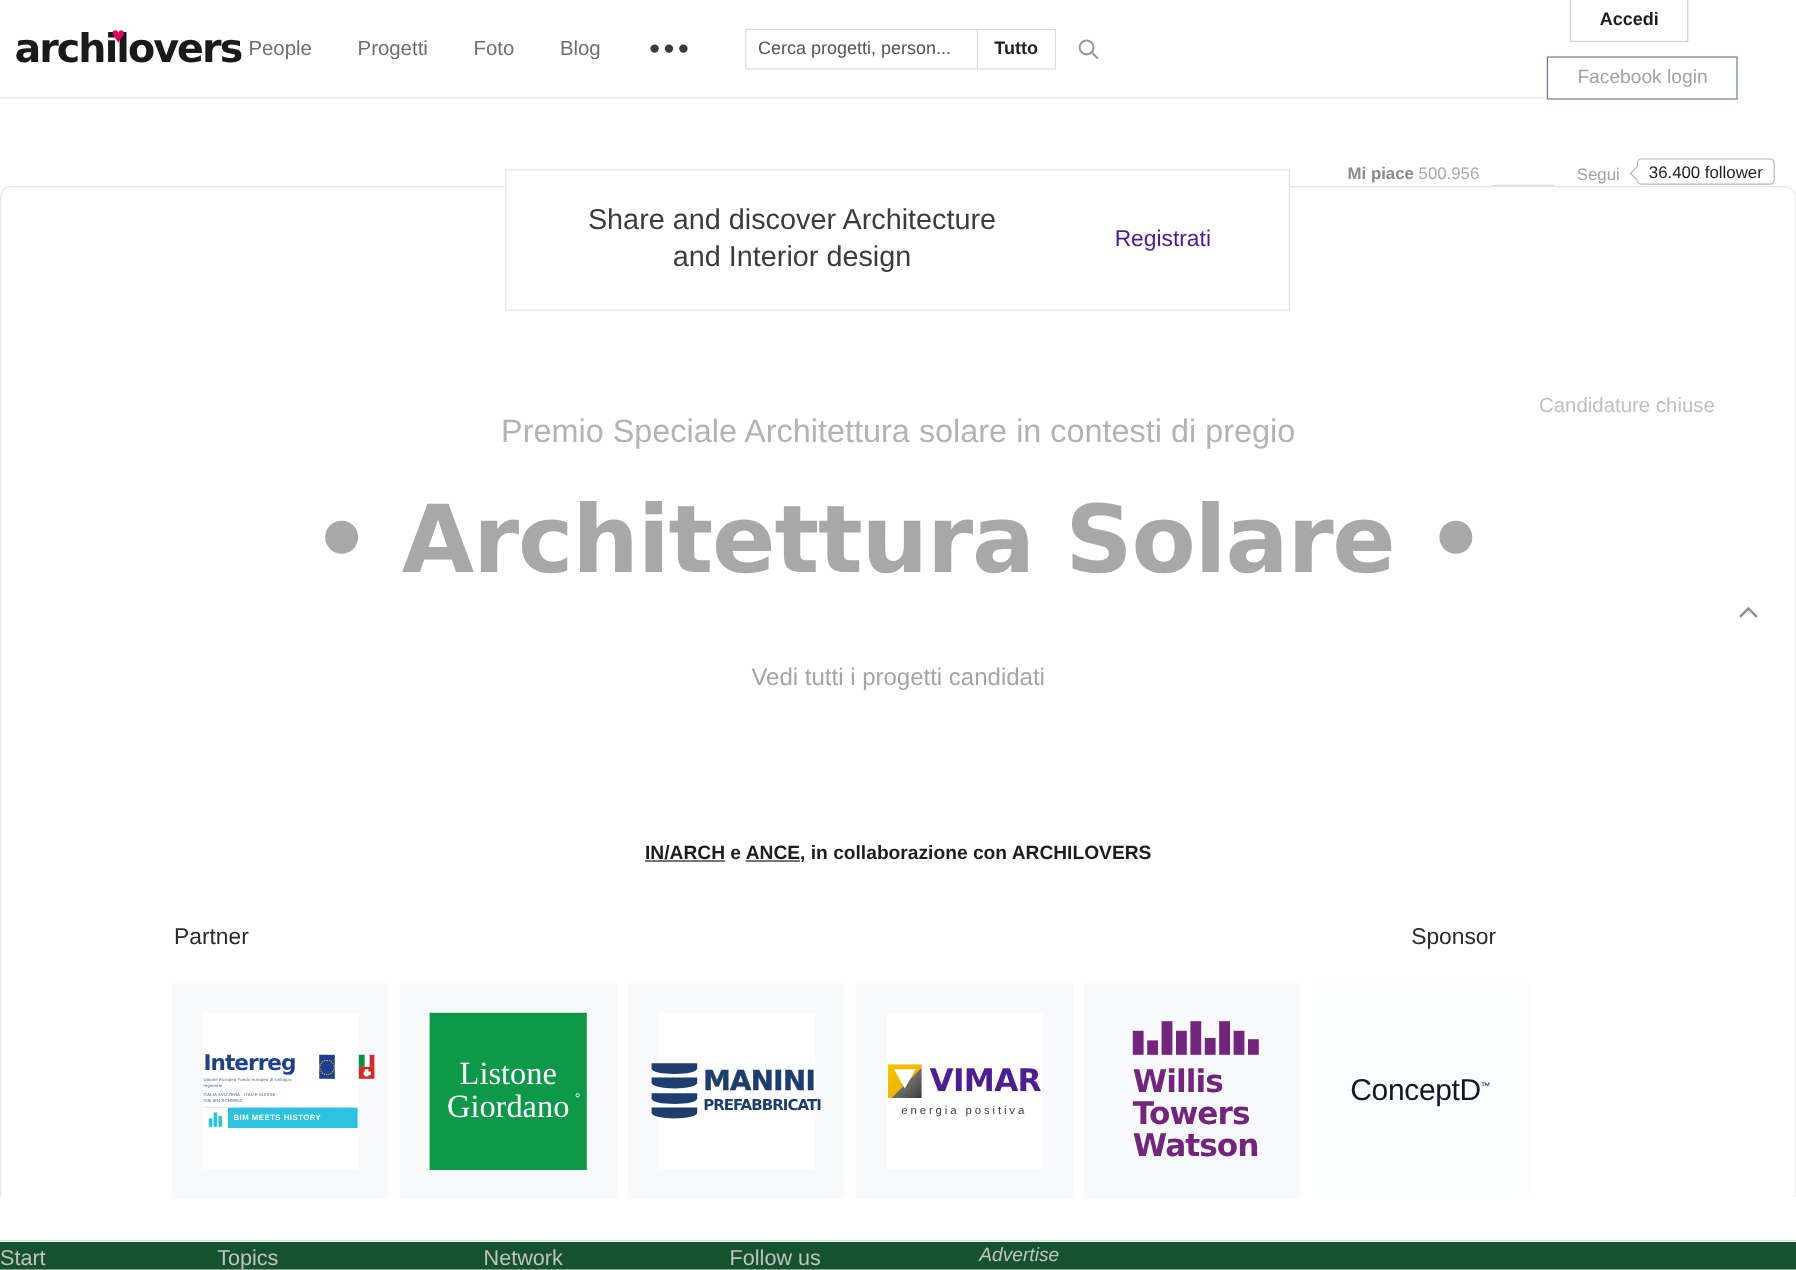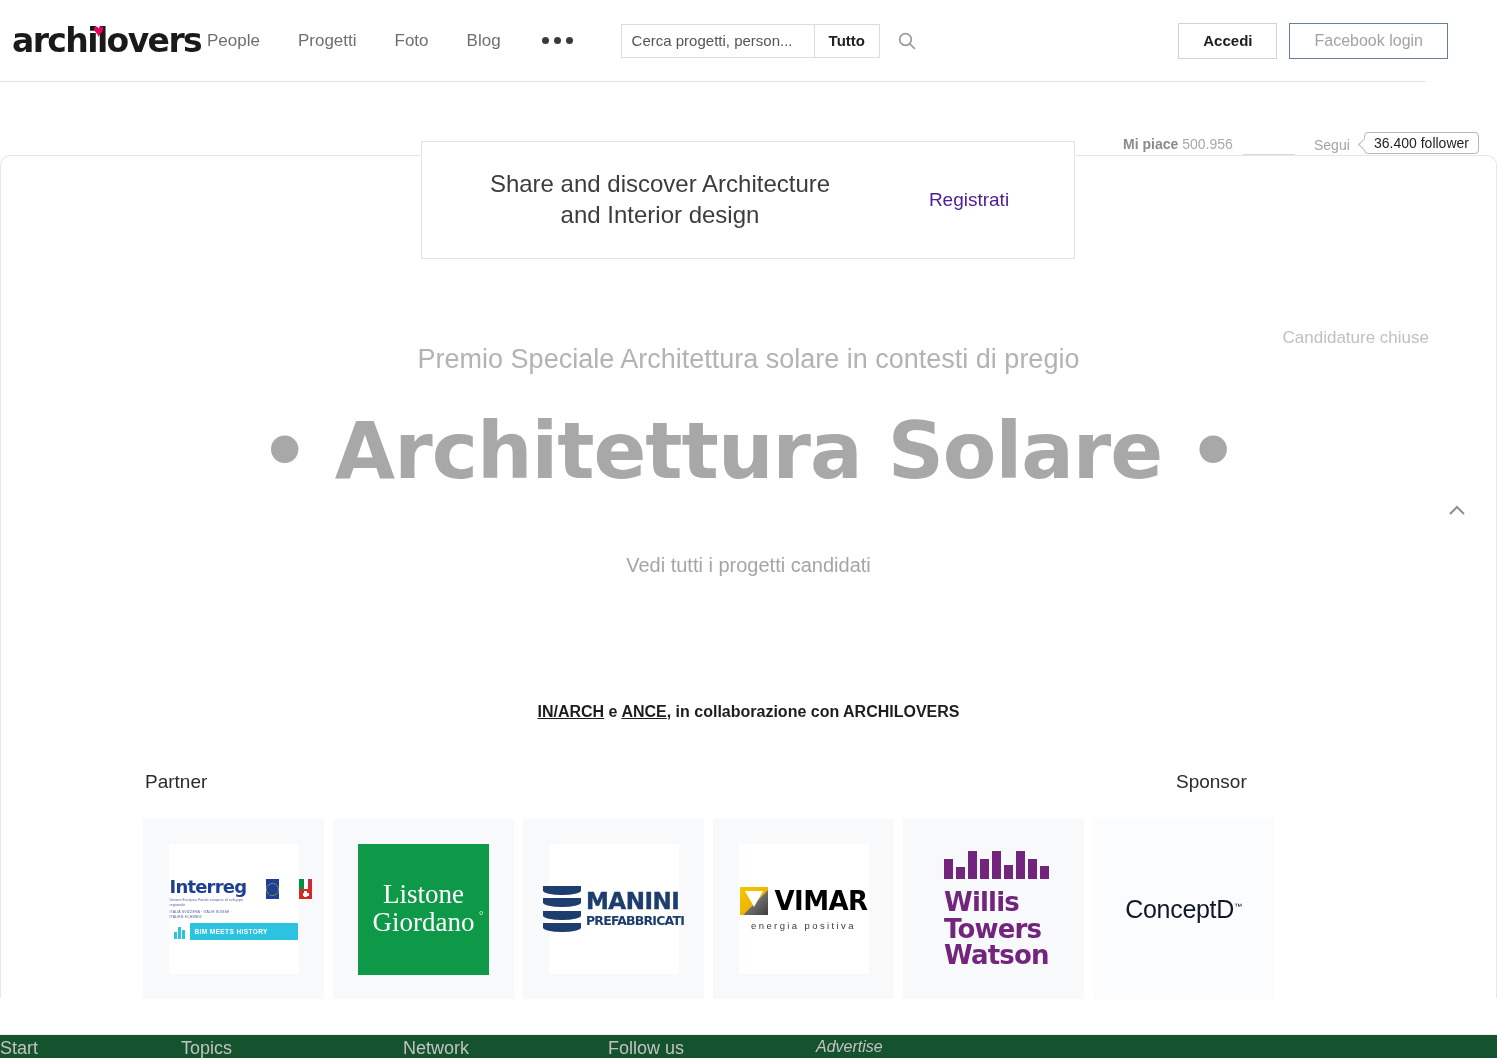--- a/index.html
+++ b/index.html
@@ -59,20 +59,21 @@
     font-weight: bold; color: #222; cursor: pointer;
   }
   .search-icon {
     margin-left: 16px; width: 22px; height: 22px; color: #9a9a9a;
     display: flex; align-items: center; justify-content: center;
   }
 
   .topright {
     margin-left: auto; display: flex; align-items: center; gap: 12px;
     padding-right: 0px;
+    flex-direction: column;
   }
   .btn-accedi {
     border: 1px solid #d2d2d2; background: #fff; color: #1d1d1d;
     font-weight: bold; font-size: 15px; height: 36px;
     padding: 0 24px; display: flex; align-items: center;
     cursor: pointer; font-family: "Liberation Sans", sans-serif;
   }
   .btn-fb {
     border: 1px solid #6a7ba2; background: #fff; color: #a3a3a3;
     font-size: 16px; height: 36px; padding: 0 24px;
@@ -273,21 +274,21 @@
     background: linear-gradient(135deg,#f7c600 0%,#f0b400 55%,#6e6e6e 56%,#3d3d3d 100%);
     position: relative;
   }
   .vimar-mark::after {
     content: ""; position: absolute; left: 5px; top: 4px;
     width: 0; height: 0; border-left: 9px solid transparent;
     border-right: 9px solid transparent; border-top: 16px solid #fff;
   }
   .vimar-name {
     font-family: "DejaVu Sans", sans-serif; font-weight: bold;
-    font-size: 26px; color: #000000; letter-spacing: -0.6px; line-height: 1;
+    font-size: 26px; color: #4c1d95; letter-spacing: -0.6px; line-height: 1;
   }
   .vimar-tag {
     font-size: 9.5px; color: #3a3a3a; letter-spacing: 2.4px; margin-top: 5px;
   }
 
   
   .wtw { display: flex; flex-direction: column; align-items: flex-start; padding-left: 6px; }
   .wtw-mark { display: flex; align-items: flex-end; gap: 3px; height: 30px; margin-bottom: 10px; }
   .wtw-mark i { background: #73257e; width: 9px; display: block; }
   .wtw-name {

